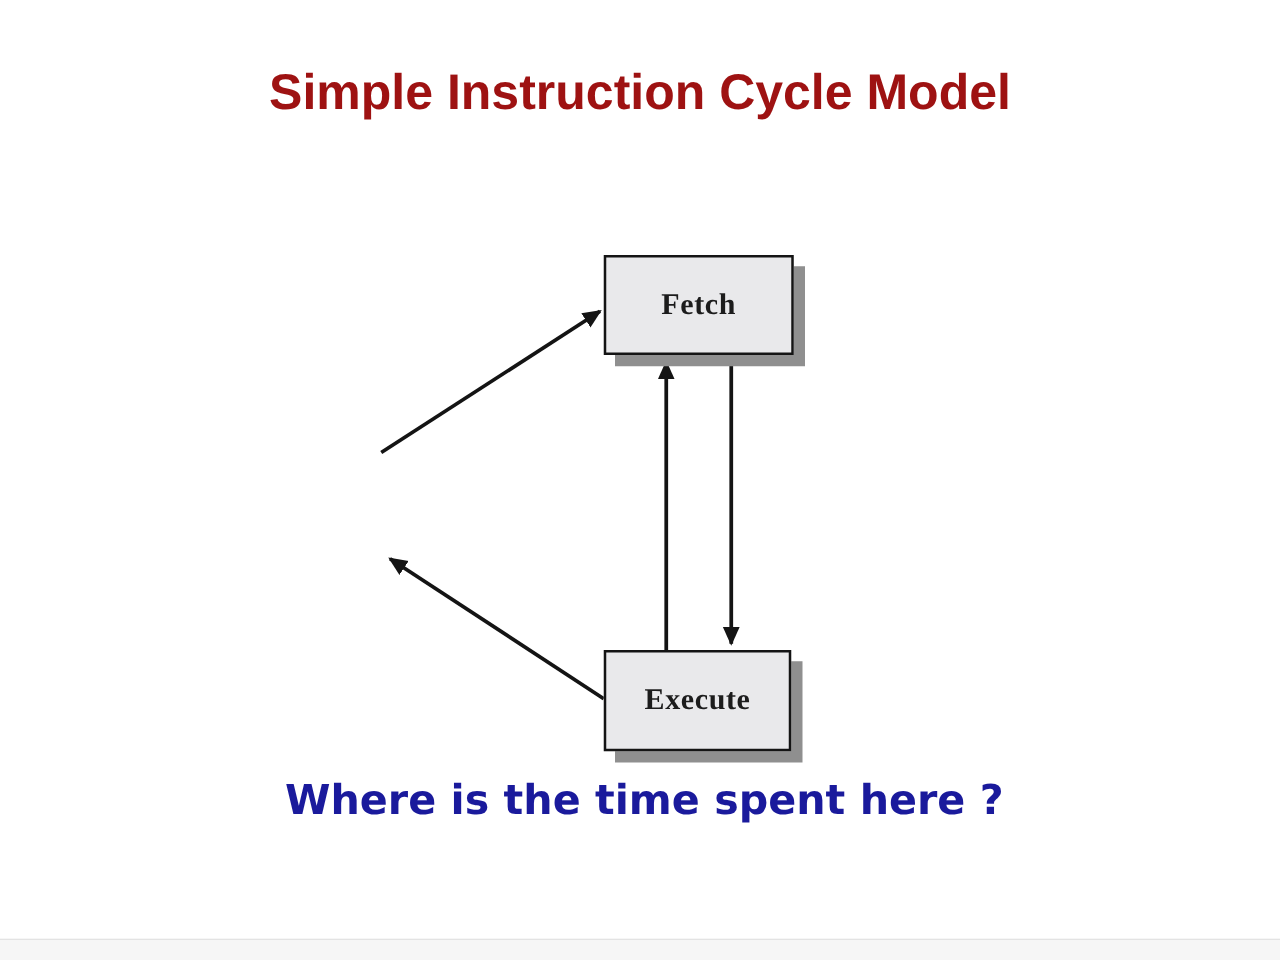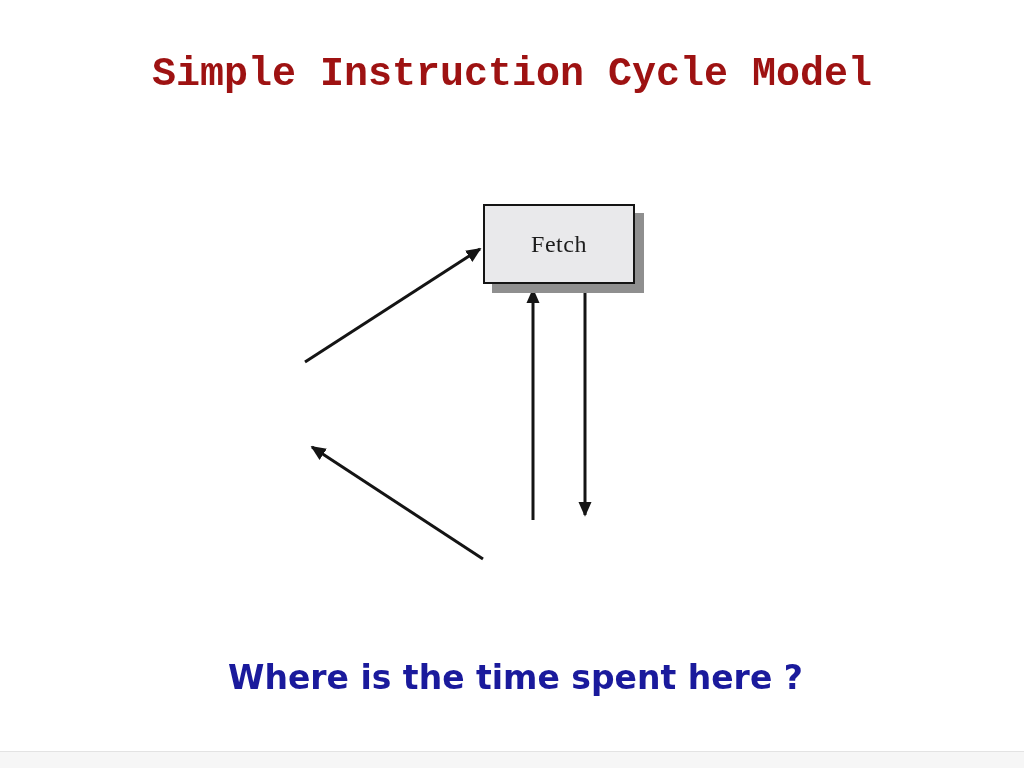--- a/index.html
+++ b/index.html
@@ -15,21 +15,21 @@
     overflow: hidden;
     font-family: "DejaVu Sans", sans-serif;
   }
   .slide-title {
     position: absolute;
     top: 52px;
     left: 0;
     width: 100%;
     margin: 0;
     text-align: center;
-    font-family: Liberation Mono, monospace;
+    font-family: Liberation Sans, sans-serif;
     font-weight: bold;
     font-size: 40px;
     letter-spacing: 0px;
     color: var(--title-color, #9e1212);
   }
   .diagram {
     position: absolute;
     left: 0;
     top: 0;
     width: 1024px;
@@ -54,32 +54,32 @@
     background: var(--box-fill, #e9e9eb);
     border: 2px solid var(--box-border, #141414);
     box-shadow: 9px 9px 0 var(--box-shadow, #8f8f8f);
     display: flex;
     align-items: center;
     justify-content: center;
     box-sizing: border-box;
   }
   .node-box .node-label {
     font-family: "Liberation Serif", "DejaVu Serif", serif;
-    font-weight: normal;
+    font-weight: bold;
     font-size: 24px;
     letter-spacing: 0.5px;
     color: var(--label-color, #1c1c1c);
   }
   .box-fetch    { left: 483px; top: 204px; width: 152px; height: 80px; }
   .box-interrupt{ left: 232px; top: 362px; width: 150px; height: 80px; }
   .box-execute  { left: 483px; top: 520px; width: 150px; height: 81px; }
   .caption {
     position: absolute;
     left: 228px;
-    top: 658px;
+    top: 620px;
     margin: 0;
     font-family: "DejaVu Sans", sans-serif;
     font-weight: bold;
     font-size: 33px;
     color: var(--caption-color, #1a1a9c);
     white-space: nowrap;
   }
   .footer-bar {
     position: absolute;
     left: 0;
@@ -109,20 +109,23 @@
       <line class="edge-line" x1="483" y1="559" x2="312" y2="447" marker-end="url(#arrowhead)"></line>
       <line class="edge-line" x1="533" y1="520" x2="533" y2="290" marker-end="url(#arrowhead)"></line>
       <line class="edge-line" x1="585" y1="286" x2="585" y2="515" marker-end="url(#arrowhead)"></line>
     </svg>
 
     <div class="node-box box-fetch">
       <span class="node-label">Fetch</span>
     </div>
 
 
+    <div class="node-box box-execute">
+      <span class="node-label">Execute</span>
+    </div>
 
   </div>
 
   <p class="caption">Where is the time spent here ?</p>
 
   <div class="footer-bar"></div>
 
 </div>
 
 </body></html>

